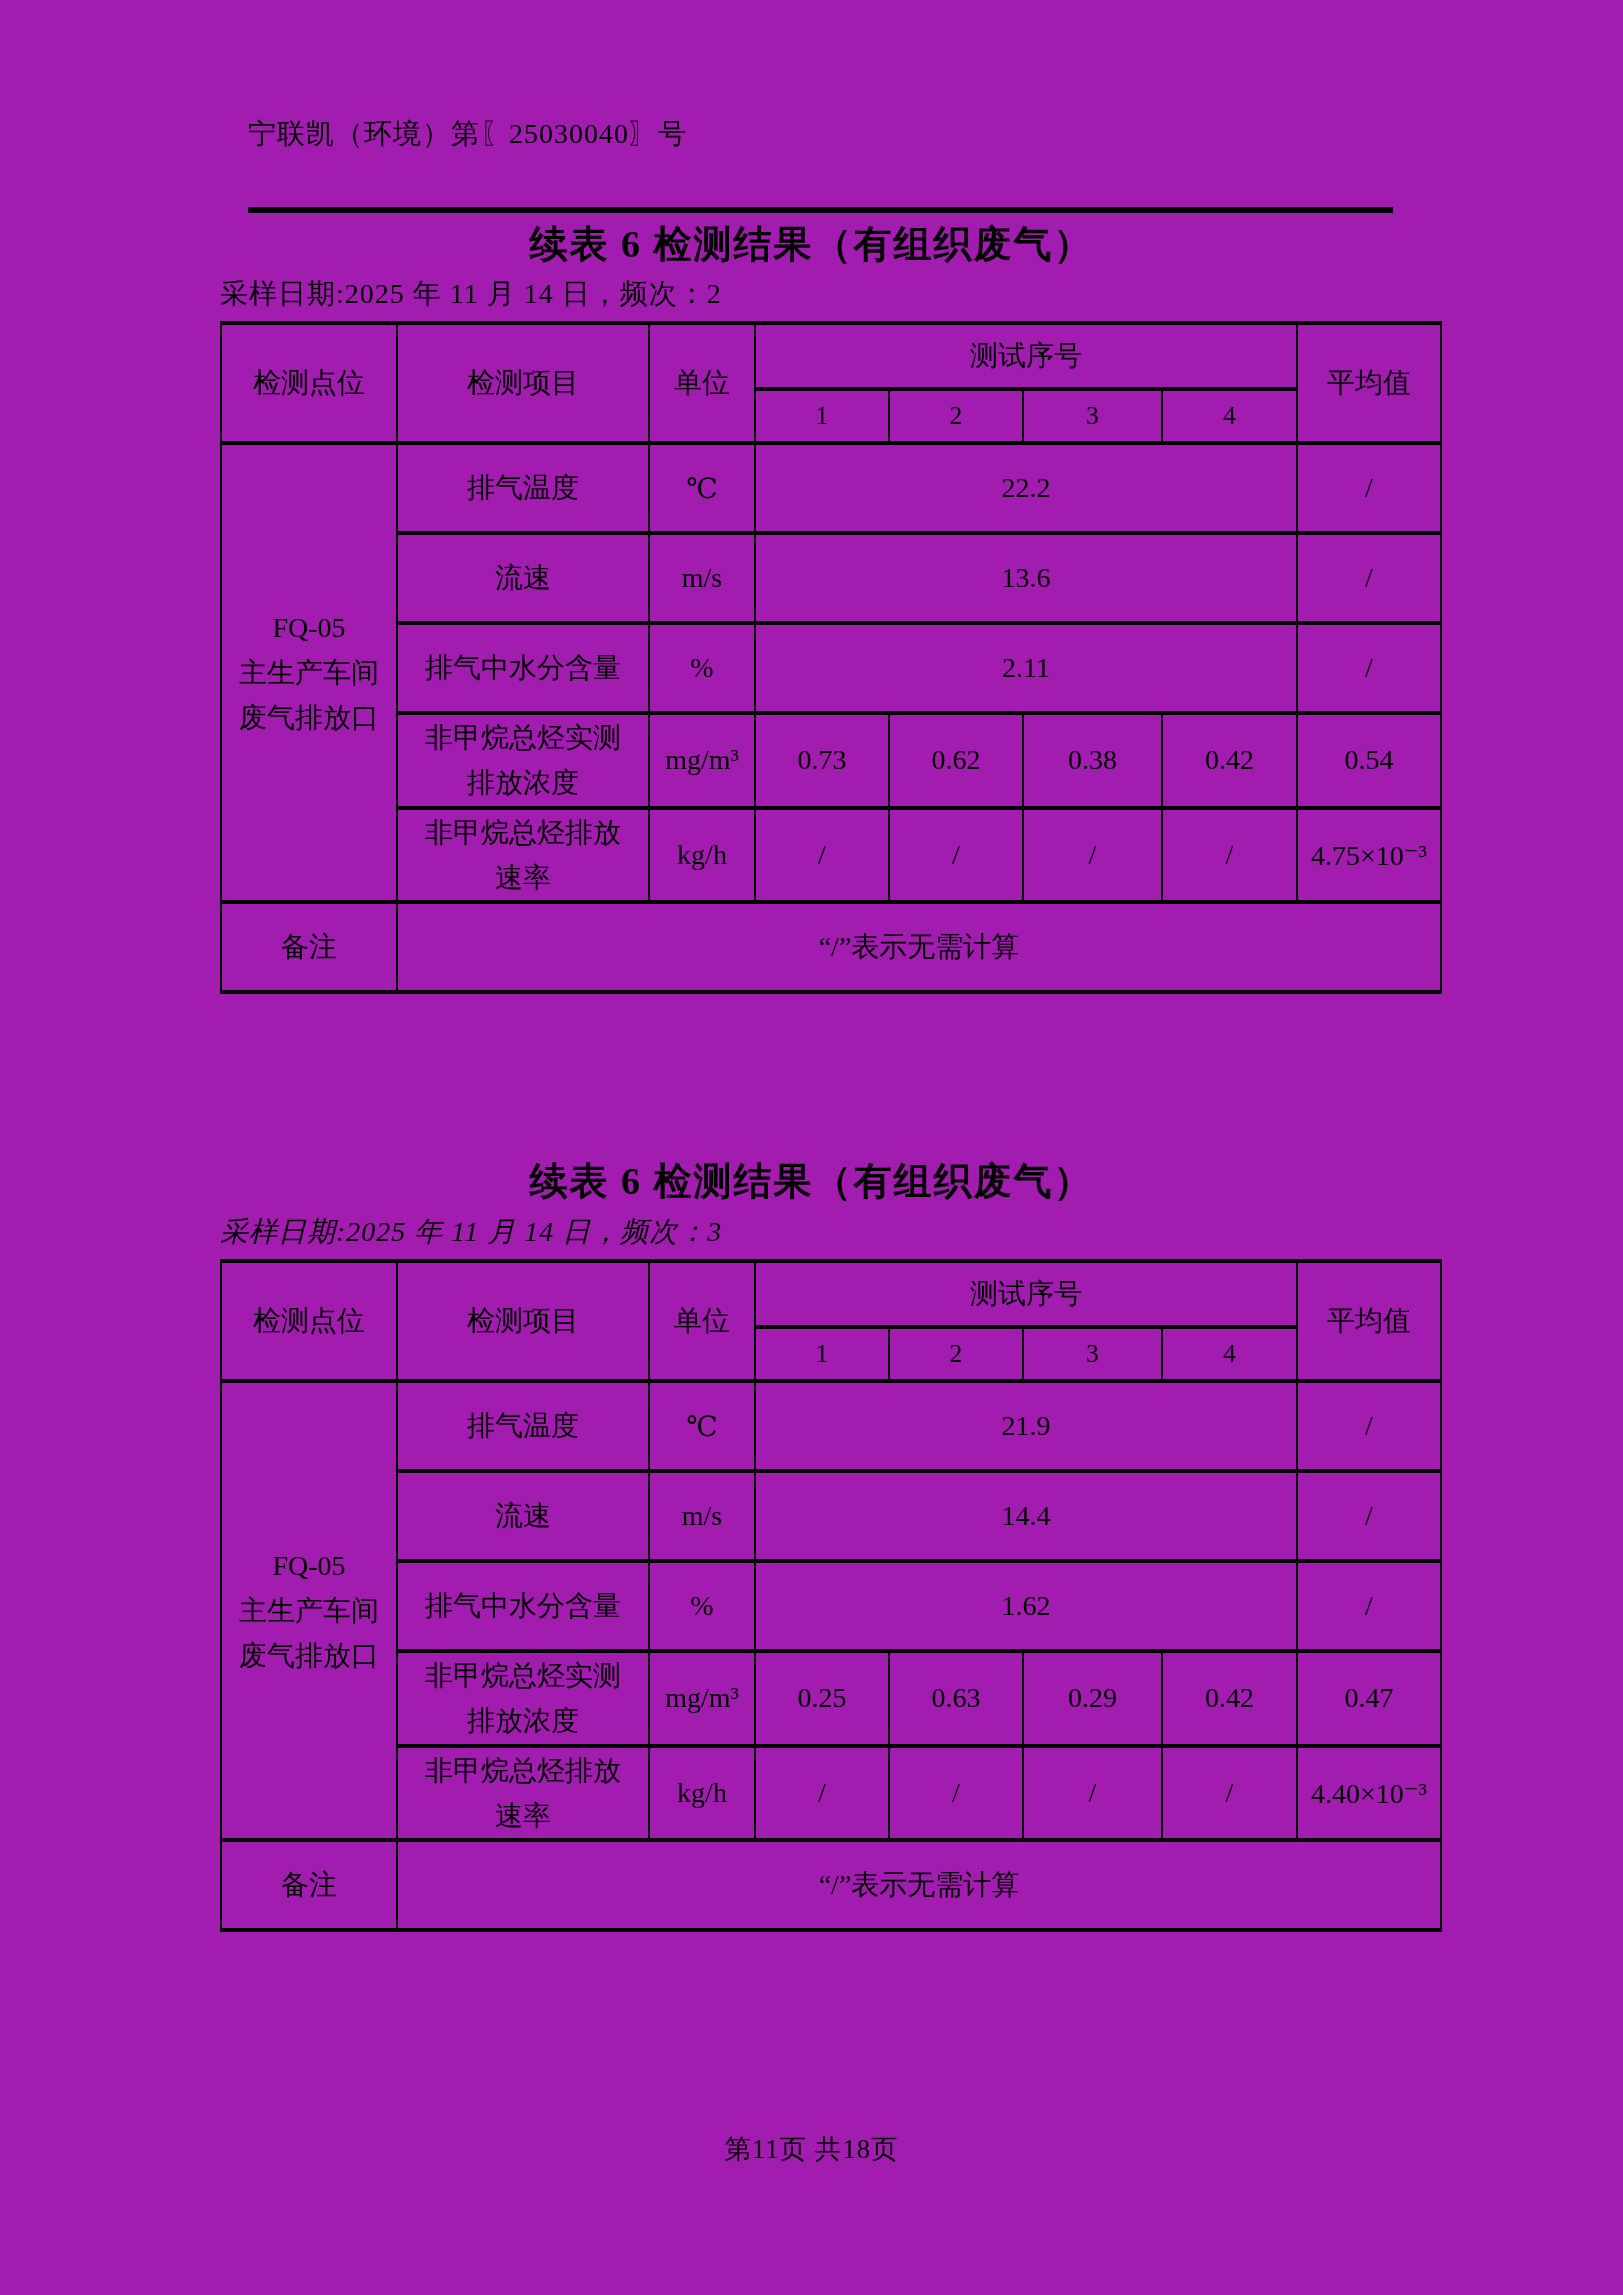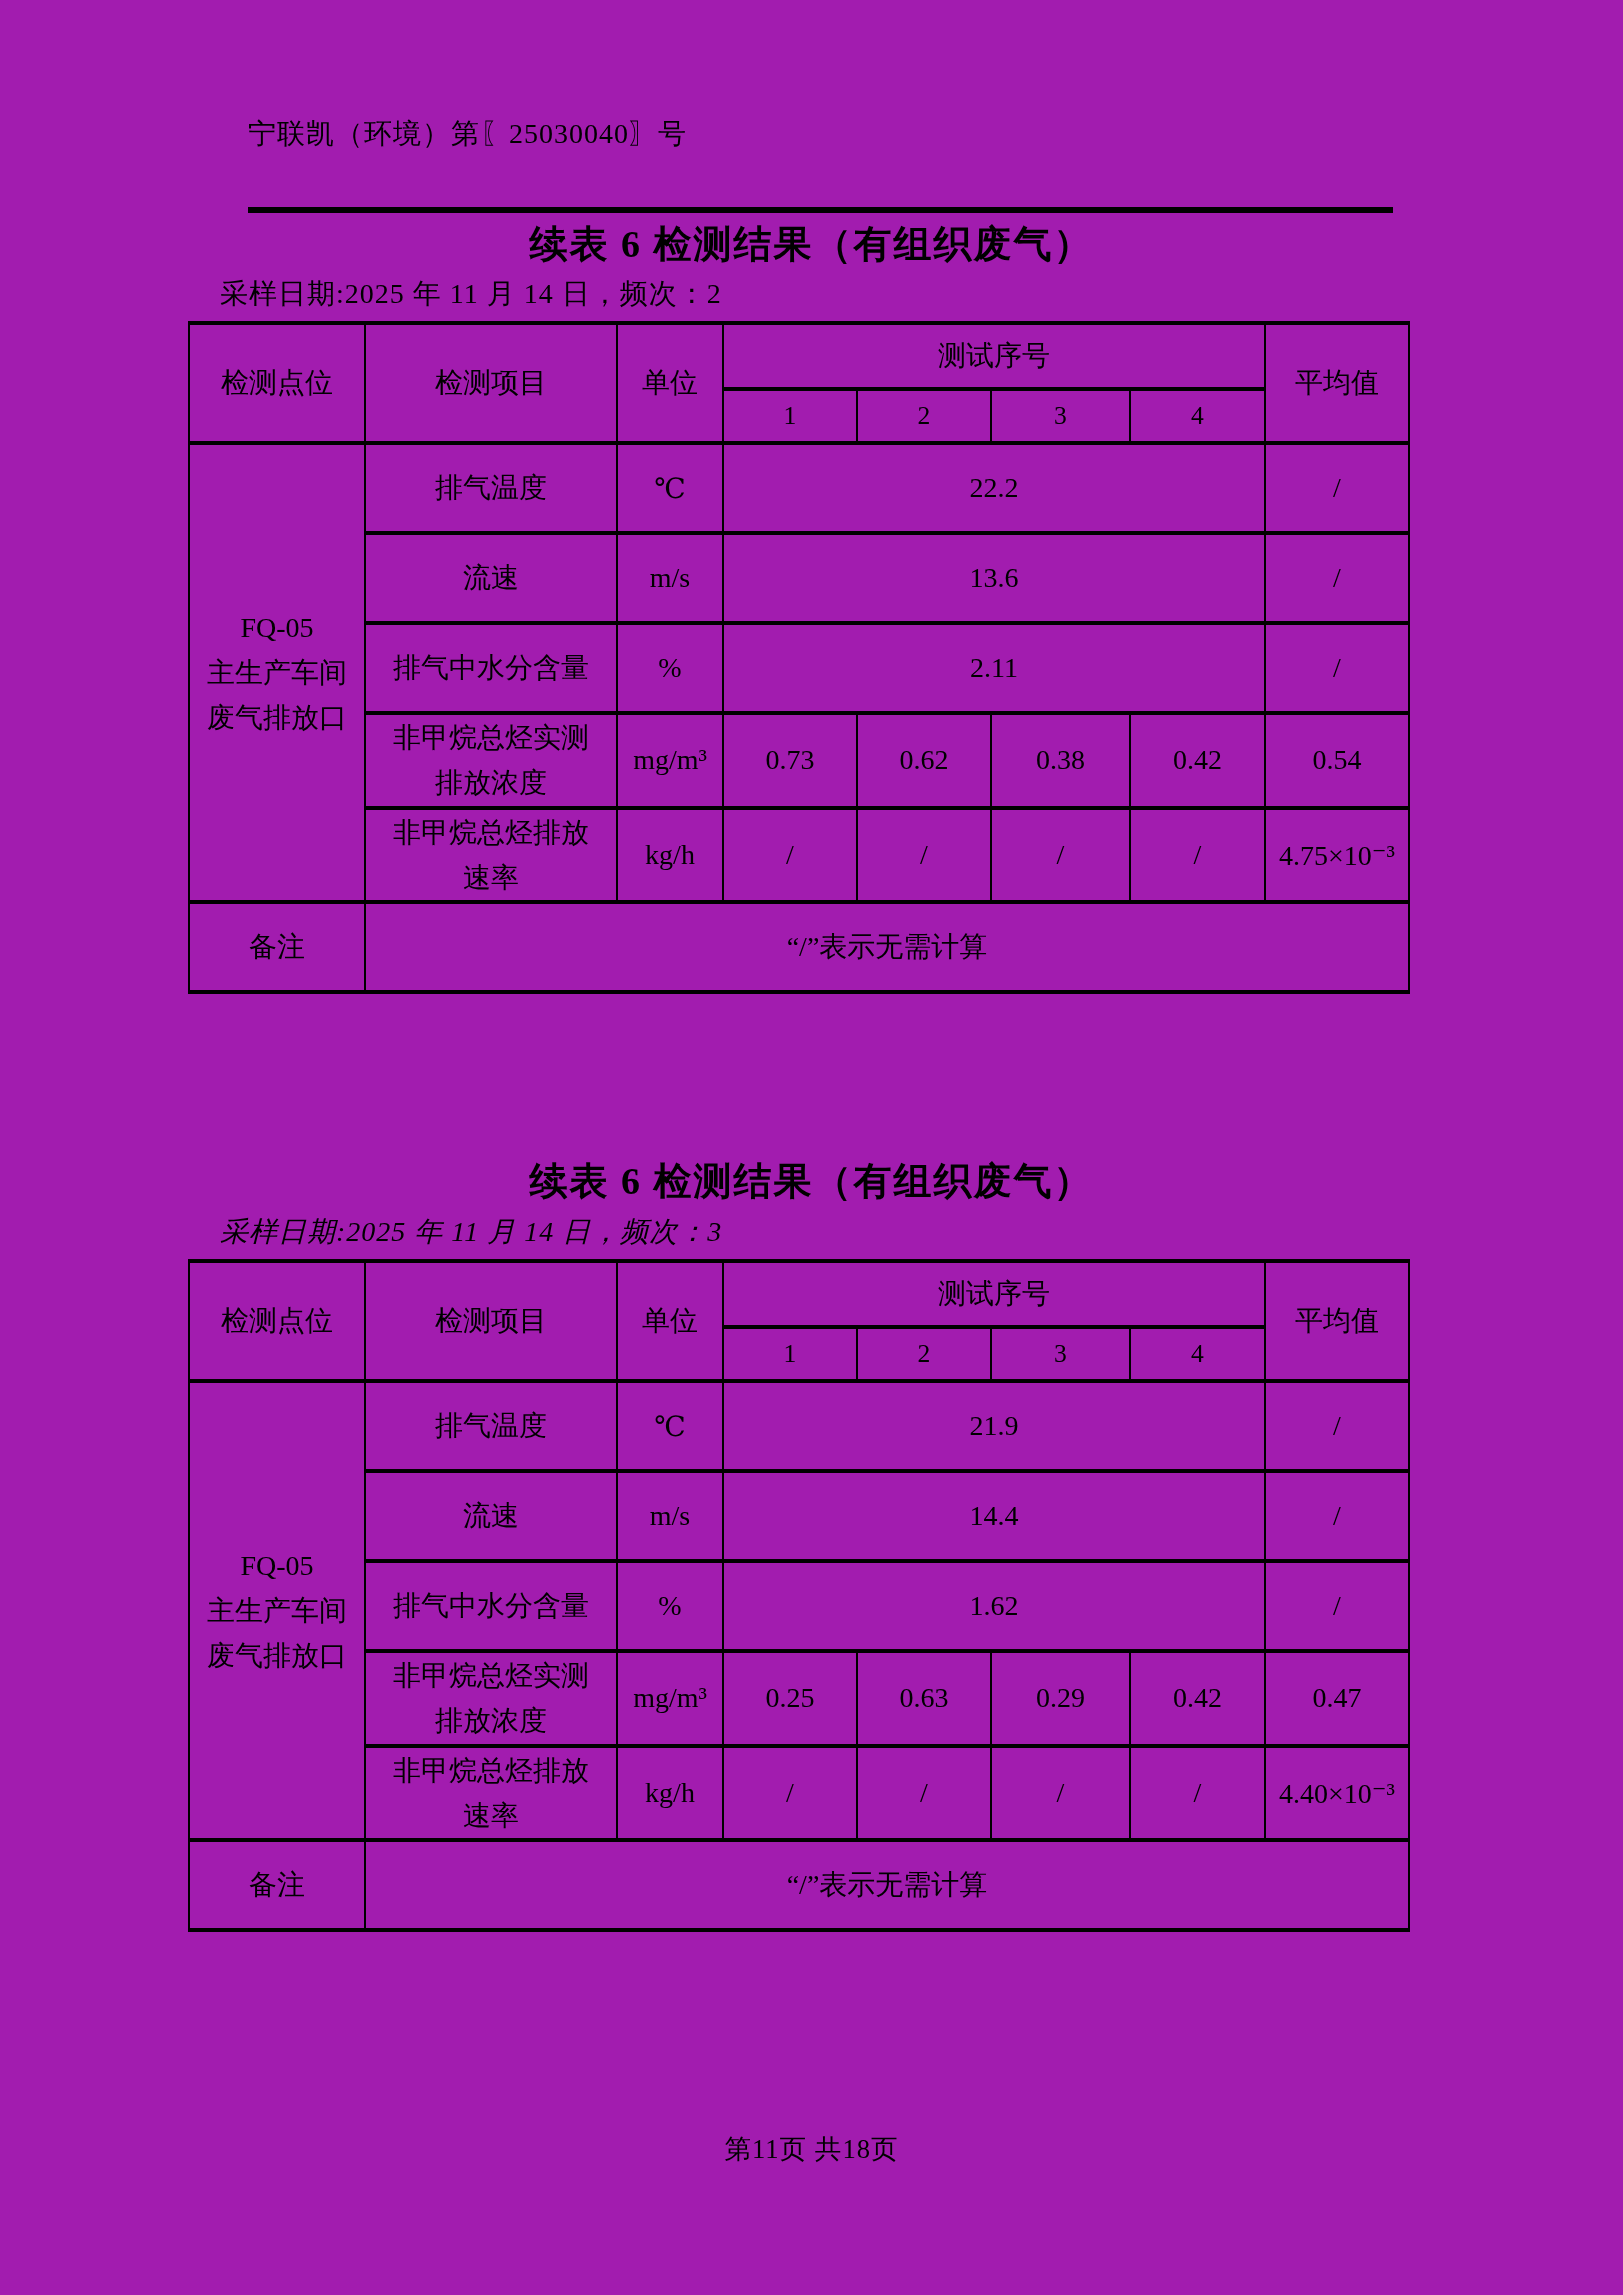--- a/index.html
+++ b/index.html
@@ -14,21 +14,21 @@
   .head-rule{position:absolute;left:248px;top:207px;width:1145px;height:6.1px;background:#000;}
 
   .tbl-title{position:absolute;left:0;width:1623px;text-align:center;font-size:38px;font-weight:bold;letter-spacing:2px;white-space:nowrap;}
   .title-1{top:219px;}
   .title-2{top:1156px;}
 
   .sampling{position:absolute;left:220px;font-size:28px;letter-spacing:1px;white-space:nowrap;text-align:right;}
   .sampling-1{top:275px;}
   .sampling-2{top:1213px;font-style:italic;}
 
-  .tblwrap{position:absolute;left:188px;border-radius:7px;}
+  .tblwrap{position:absolute;left:220px;border-radius:7px;}
   .tbl-1{top:321px;}
   .tbl-2{top:1259px;}
 
   table.rtable{
     border-collapse:collapse;table-layout:fixed;width:1220px;
     font-size:28px;
   }
   table.rtable td{
     border-left:2px solid #000;border-right:2px solid #000;
     border-top:4.1px solid #000;border-bottom:4.1px solid #000;

